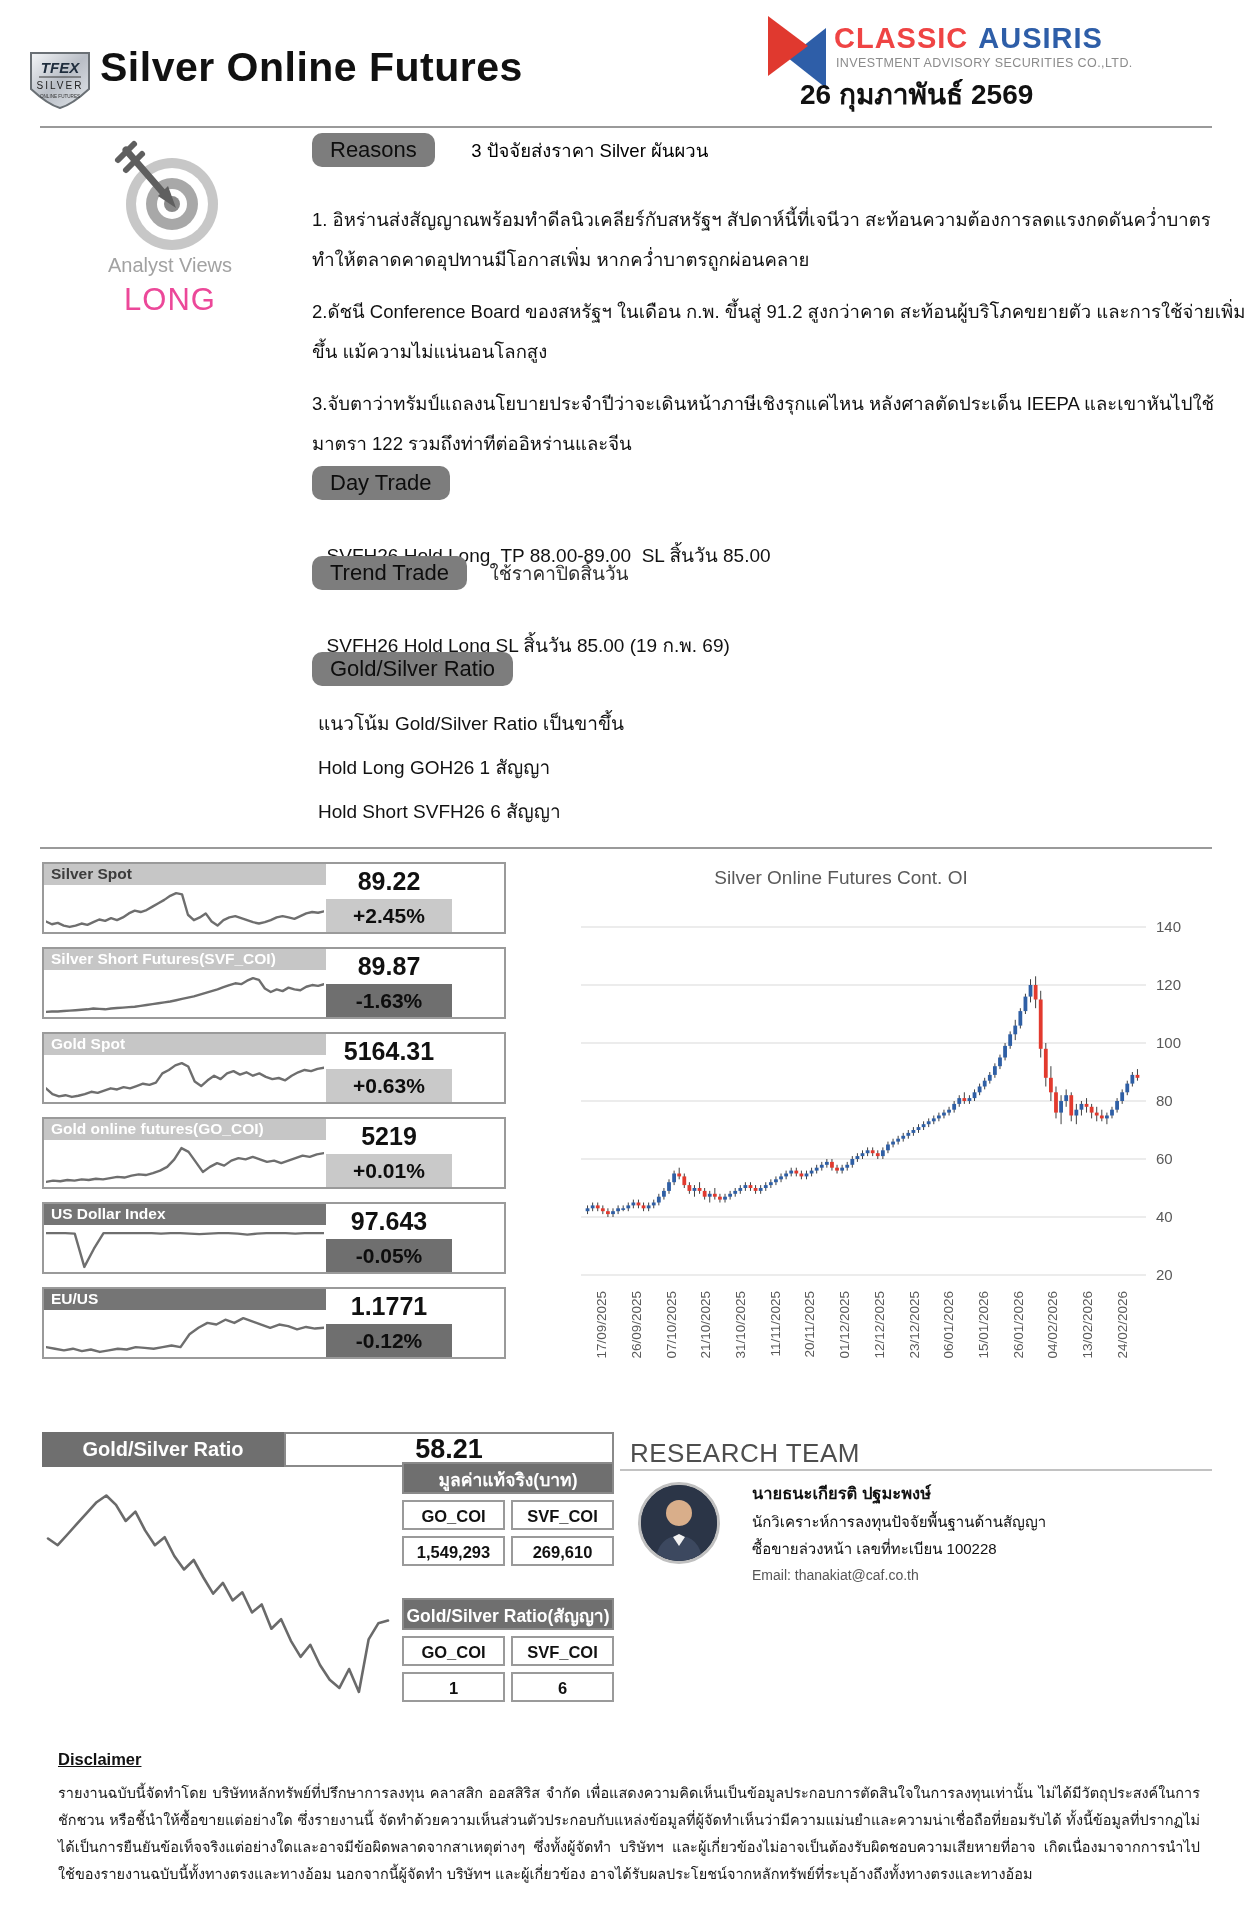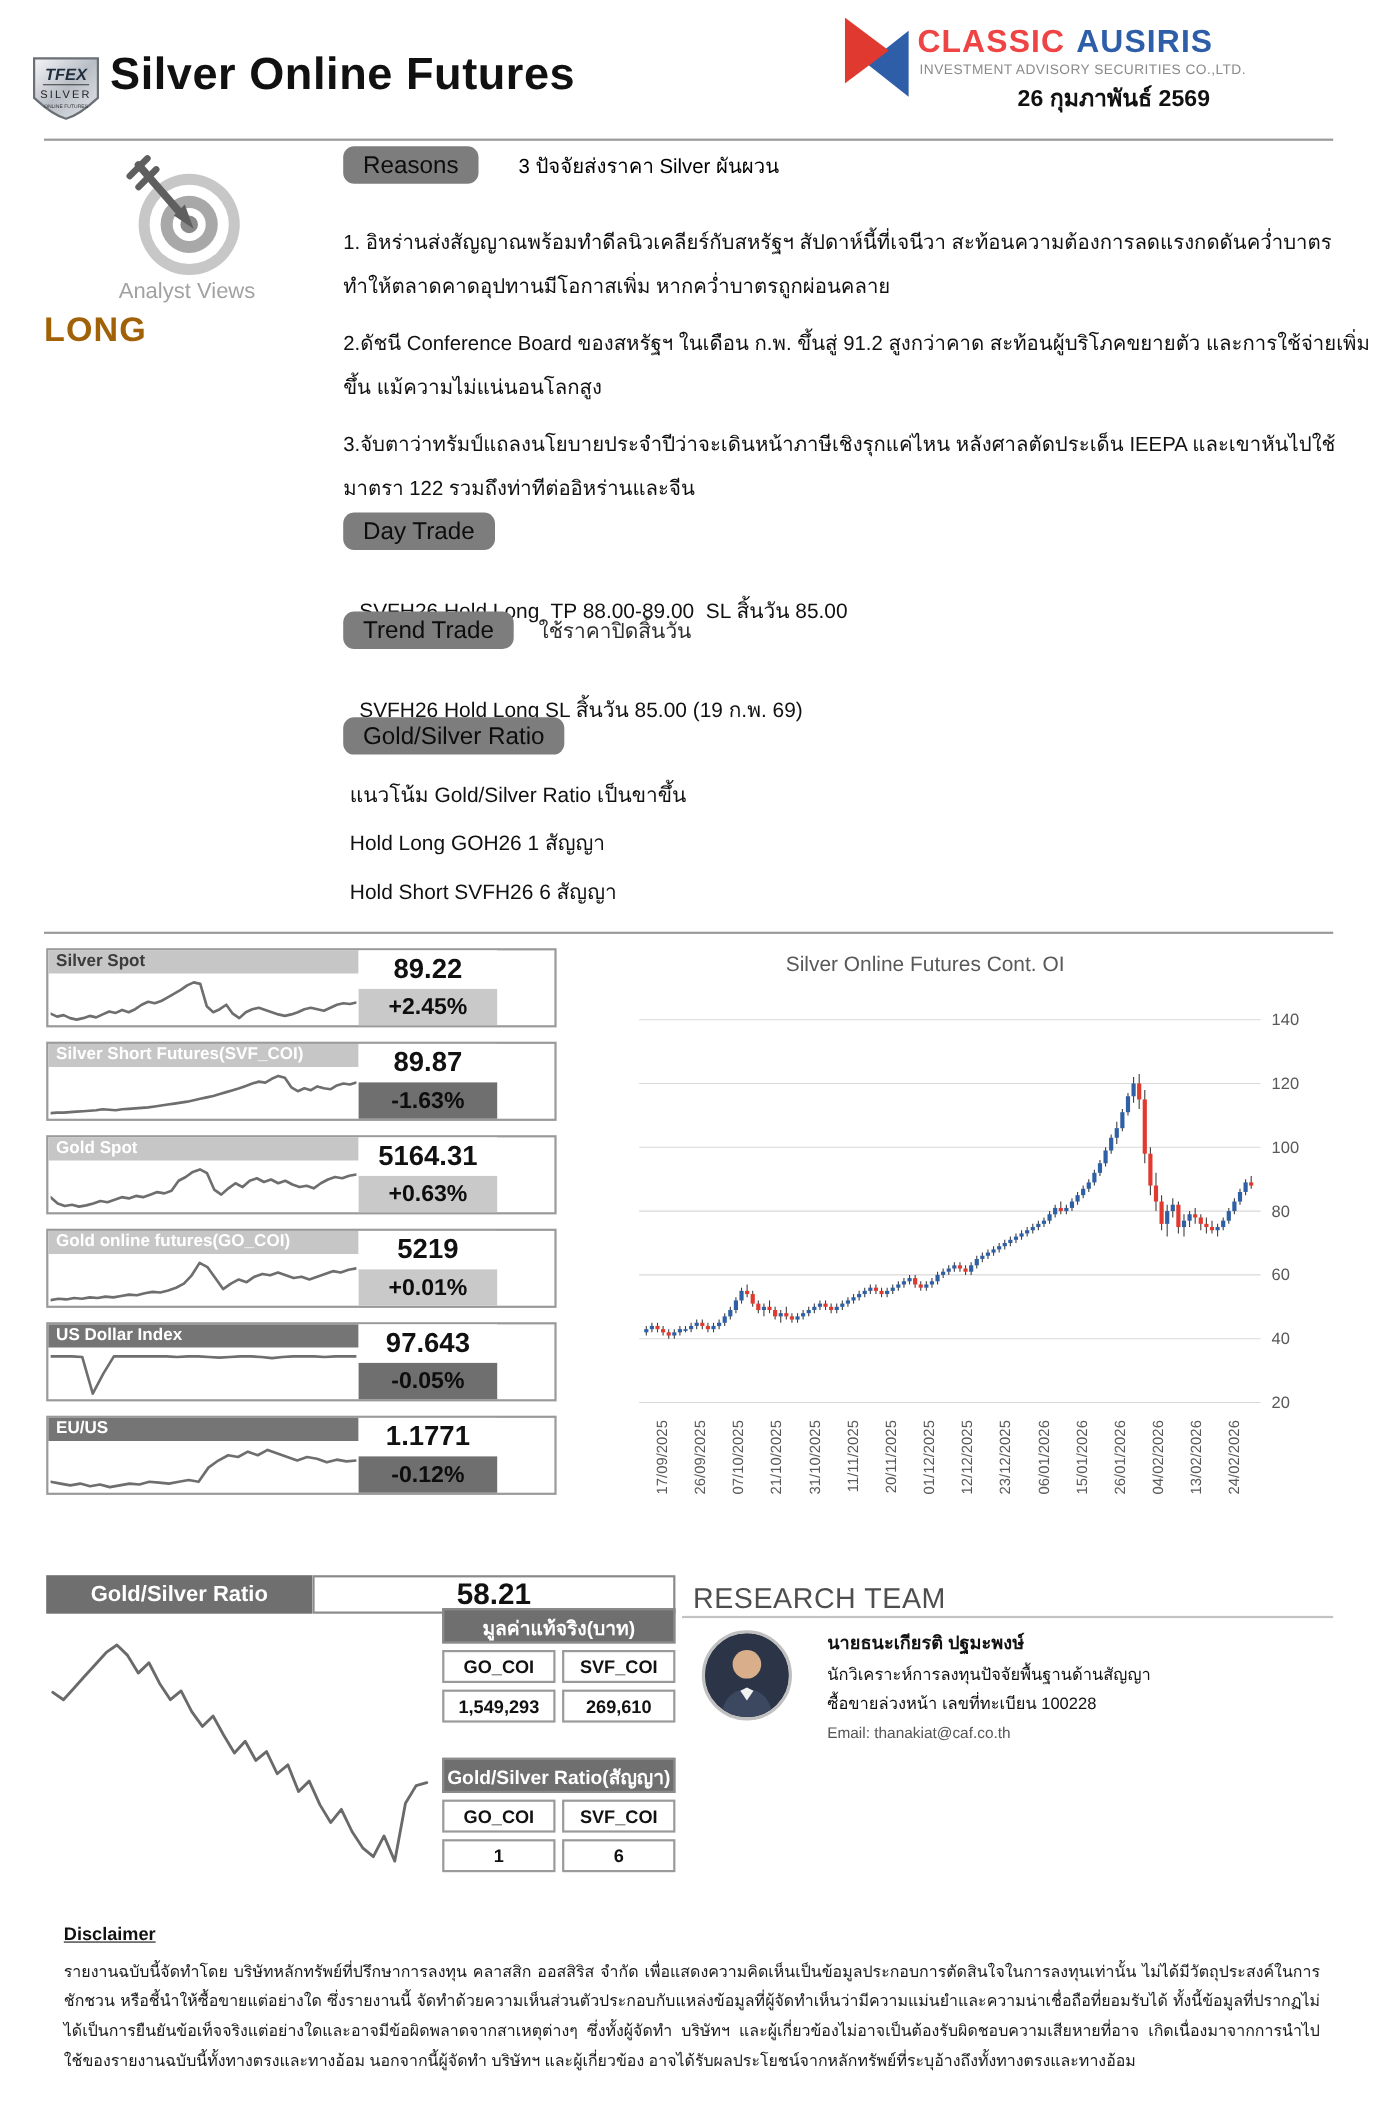--- a/index.html
+++ b/index.html
@@ -4,27 +4,27 @@
 <style>
   html,body{margin:0;padding:0;background:#fff;}
   body{width:1252px;height:1920px;position:relative;font-family:"Liberation Sans","DejaVu Sans",sans-serif;color:#111;}
   .abs{position:absolute;}
   
   .main-title{left:100px;top:44px;font-size:41px;font-weight:bold;letter-spacing:0.5px;}
   .brand-name{left:834px;top:22px;font-size:29px;font-weight:bold;letter-spacing:1px;}
   .brand-name .red{color:#ef4444;}
   .brand-name .blue{color:#2e5ea8;margin-left:10px;}
   .brand-sub{left:836px;top:56px;font-size:12.5px;color:#8b8b8b;letter-spacing:0.4px;text-align:center;}
-  .report-date{left:800px;top:72px;width:300px;text-align:right;font-size:21px;font-weight:bold;}
+  .report-date{left:800px;top:72px;width:300px;text-align:left;font-size:28px;font-weight:bold;}
   .divider{height:2px;background:#9a9a9a;left:40px;width:1172px;}
   .div-top{top:126px;}
   .div-mid{top:847px;}
   
   .analyst-views{left:40px;top:254px;width:260px;text-align:center;color:#a2a2a2;font-size:20px;}
-  .long{left:40px;top:282px;width:260px;color:#a16207;font-size:31px;font-weight:bold;letter-spacing:1px;}
+  .long{left:40px;top:282px;width:260px;text-align:center;color:#ec4899;font-size:31px;font-weight:normal;letter-spacing:1px;}
   
   .badge{display:inline-block;background:#7d7d7d;border-radius:10px;padding:4px 18px;font-size:22px;color:#0d0d0d;}
   .row-reasons{left:312px;top:133px;}
   .headline{font-size:18.5px;margin-left:32px;color:#000;}
   .reasons-text{left:312px;top:200px;width:935px;font-size:18.5px;line-height:40px;}
   .reasons-text p{margin:0 0 12px 0;}
   .row-daytrade{left:312px;top:466px;}
   .trade-line{font-size:19px;white-space:pre-wrap;}
   .line-day{left:316px;top:518px;}
   .row-trendtrade{left:312px;top:556px;}

